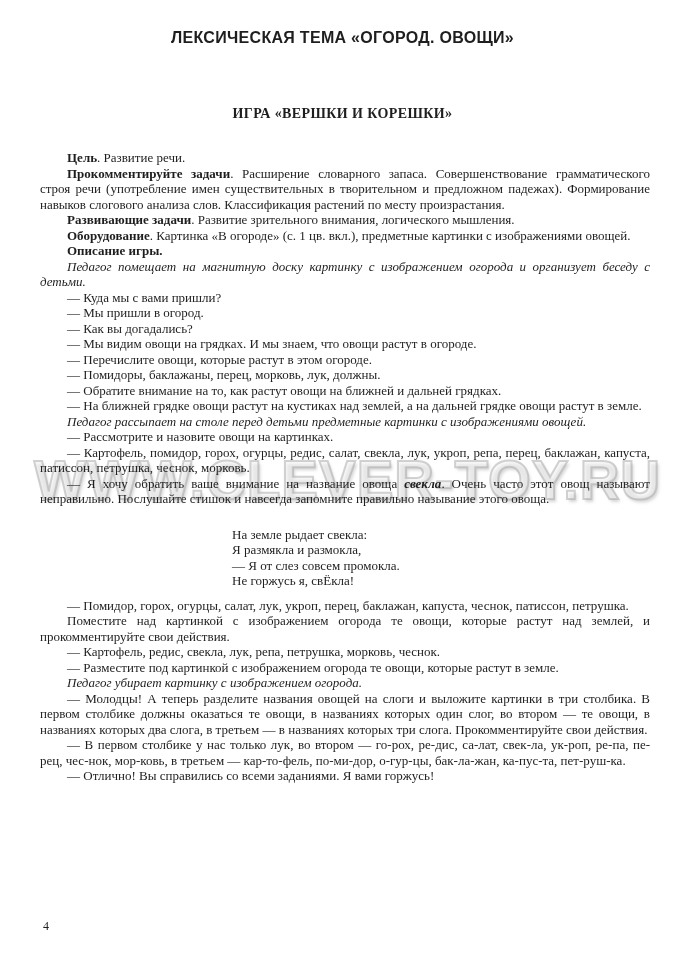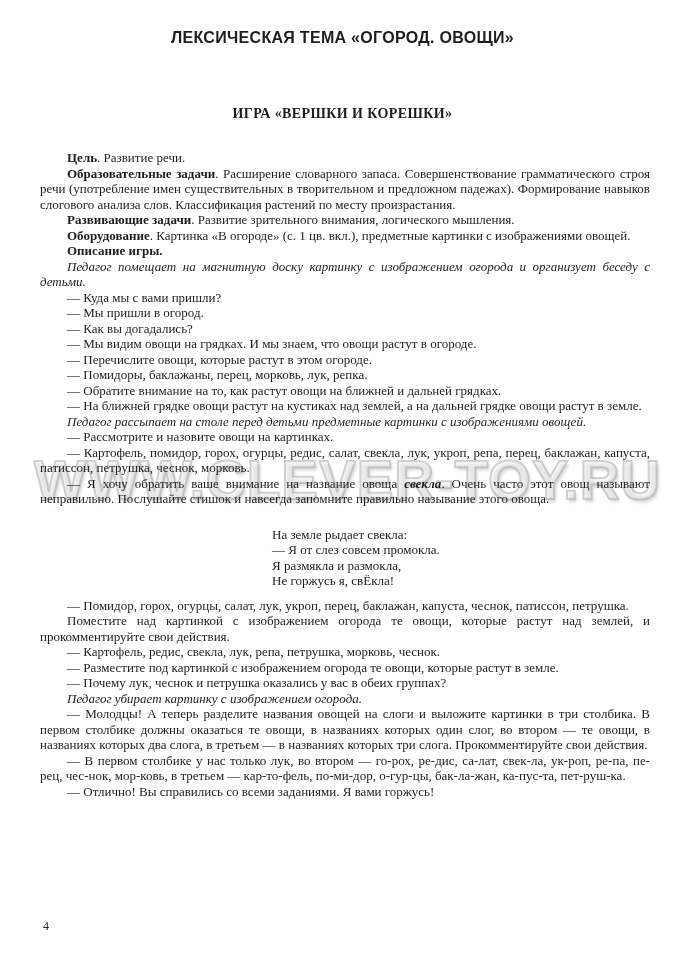--- a/index.html
+++ b/index.html
@@ -45,21 +45,21 @@
     text-align: justify;
     z-index: 2;
   }
   .para { margin: 0; text-indent: 27px; }
   .b  { font-weight: bold; }
   .i  { font-style: italic; }
   .poem {
     margin: 20px 0 9px 192px;
     text-align: left;
   }
-  .poem-line { text-indent: 0; margin-left: 40px; }
+  .poem-line { text-indent: 0; }
   .watermark {
     position: absolute;
     top: 448px; left: 34px;
     z-index: 1;
     font-family: "Liberation Sans", sans-serif;
     font-weight: bold;
     font-size: 55px;
     letter-spacing: 1px;
     white-space: nowrap;
     color: rgba(244, 244, 244, 0.55);
@@ -76,47 +76,46 @@
 </style>
 </head>
 <body>
 
 <div class="page">
   <div class="watermark">WWW.CLEVER-TOY.RU</div>
   <h1 class="header-title">ЛЕКСИЧЕСКАЯ ТЕМА «ОГОРОД. ОВОЩИ»</h1>
   <h2 class="game-title">ИГРА «ВЕРШКИ И КОРЕШКИ»</h2>
   <div class="content" id="content">
       <p class="para"><span class="b ">Цель</span><span class="">. Развитие речи.</span></p>
-      <p class="para"><span class="b ">Образовательные задачи</span><span class="">. Расширение словарного запаса. Совершенствование грамматического строя речи (употребление имен существительных в творительном и предложном падежах). Формирование навыков слогового анализа слов. Классификация растений по месту произрастания.</span></p>
+      <p class="para"><span class="b ">Прокомментируйте задачи</span><span class="">. Расширение словарного запаса. Совершенствование грамматического строя речи (употребление имен существительных в творительном и предложном падежах). Формирование навыков слогового анализа слов. Классификация растений по месту произрастания.</span></p>
       <p class="para"><span class="b ">Развивающие задачи</span><span class="">. Развитие зрительного внимания, логического мышления.</span></p>
       <p class="para"><span class="b ">Оборудование</span><span class="">. Картинка «В огороде» (с. 1 цв. вкл.), предметные картинки с изображениями овощей.</span></p>
       <p class="para"><span class="b ">Описание игры.</span></p>
       <p class="para"><span class="i">Педагог помещает на магнитную доску картинку с изображением огорода и организует беседу с детьми.</span></p>
       <p class="para"><span class="">— Куда мы с вами пришли?</span></p>
       <p class="para"><span class="">— Мы пришли в огород.</span></p>
       <p class="para"><span class="">— Как вы догадались?</span></p>
       <p class="para"><span class="">— Мы видим овощи на грядках. И мы знаем, что овощи растут в огороде.</span></p>
       <p class="para"><span class="">— Перечислите овощи, которые растут в этом огороде.</span></p>
-      <p class="para"><span class="">— Помидоры, баклажаны, перец, морковь, лук, репка.</span></p>
+      <p class="para"><span class="">— Помидоры, баклажаны, перец, морковь, лук, должны.</span></p>
       <p class="para"><span class="">— Обратите внимание на то, как растут овощи на ближней и дальней грядках.</span></p>
       <p class="para"><span class="">— На ближней грядке овощи растут на кустиках над землей, а на дальней грядке овощи растут в земле.</span></p>
       <p class="para"><span class="i">Педагог рассыпает на столе перед детьми предметные картинки с изображениями овощей.</span></p>
       <p class="para"><span class="">— Рассмотрите и назовите овощи на картинках.</span></p>
       <p class="para"><span class="">— Картофель, помидор, горох, огурцы, редис, салат, свекла, лук, укроп, репа, перец, баклажан, капуста, патиссон, петрушка, чеснок, морковь.</span></p>
       <p class="para"><span class="">— Я хочу обратить ваше внимание на название овоща </span><span class="b i">свекла</span><span class="">. Очень часто этот овощ называют неправильно. Послушайте стишок и навсегда запомните правильно называние этого овоща.</span></p>
       <div class="poem">
         <div class="poem-line">На земле рыдает свекла:</div>
+        <div class="poem-line">Я размякла и размокла,</div>
         <div class="poem-line">— Я от слез совсем промокла.</div>
-        <div class="poem-line">Я размякла и размокла,</div>
         <div class="poem-line">Не горжусь я, свЁкла!</div>
       </div>
       <p class="para"><span class="">— Помидор, горох, огурцы, салат, лук, укроп, перец, баклажан, капуста, чеснок, патиссон, петрушка.</span></p>
       <p class="para"><span class="">Поместите над картинкой с изображением огорода те овощи, которые растут над землей, и прокомментируйте свои действия.</span></p>
       <p class="para"><span class="">— Картофель, редис, свекла, лук, репа, петрушка, морковь, чеснок.</span></p>
       <p class="para"><span class="">— Разместите под картинкой с изображением огорода те овощи, которые растут в земле.</span></p>
-      <p class="para"><span class="">— Почему лук, чеснок и петрушка оказались у вас в обеих группах?</span></p>
       <p class="para"><span class="i">Педагог убирает картинку с изображением огорода.</span></p>
       <p class="para"><span class="">— Молодцы! А теперь разделите названия овощей на слоги и выложите картинки в три столбика. В первом столбике должны оказаться те овощи, в названиях которых один слог, во втором — те овощи, в названиях которых два слога, в третьем — в названиях которых три слога. Прокомментируйте свои действия.</span></p>
       <p class="para"><span class="">— В первом столбике у нас только лук, во втором — го-рох, ре-дис, са-лат, свек-ла, ук-роп, ре-па, пе-рец, чес-нок, мор-ковь, в третьем — кар-то-фель, по-ми-дор, о-гур-цы, бак-ла-жан, ка-пус-та, пет-руш-ка.</span></p>
       <p class="para"><span class="">— Отлично! Вы справились со всеми заданиями. Я вами горжусь!</span></p>
     </div>
   <div class="page-number">4</div>
 </div>
 
 </body></html>

